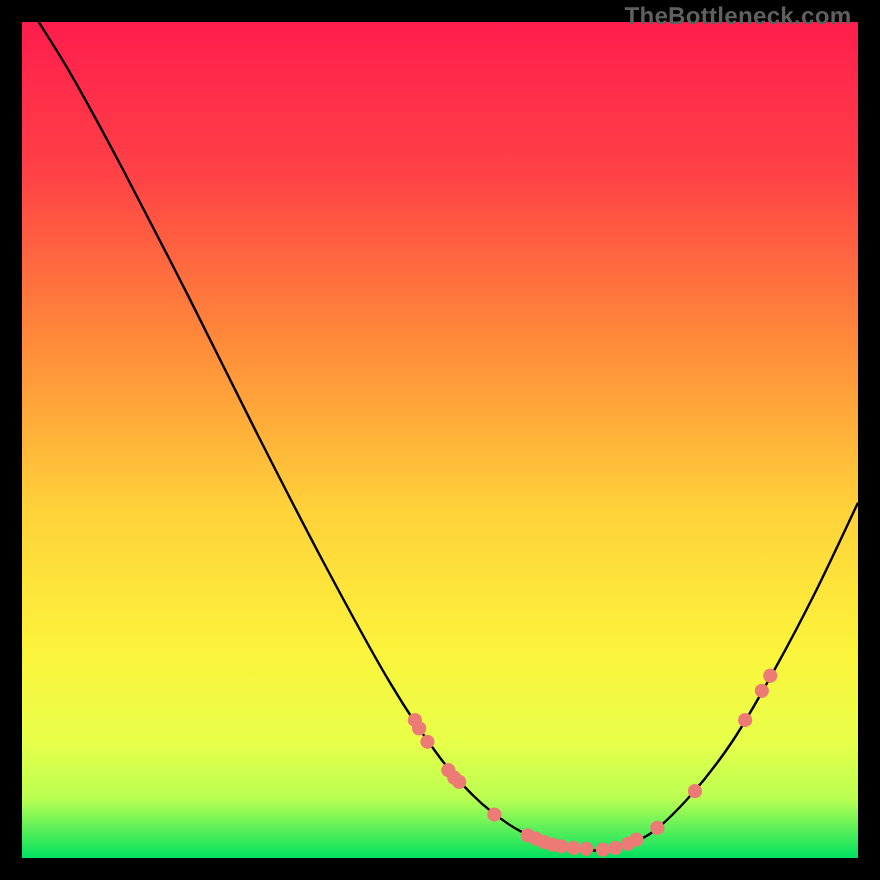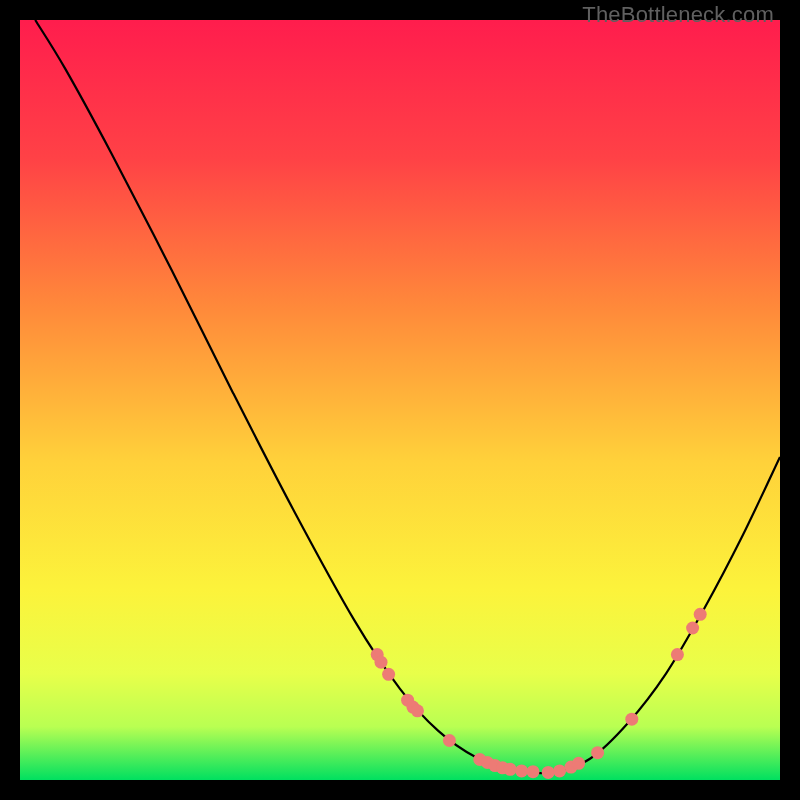--- a/index.html
+++ b/index.html
@@ -26,21 +26,21 @@
     top: 0;
     width: 760px;
     height: 760px;
   }
   .watermark {
     position: absolute;
     top: 2px;
     right: 26px;
     color: #606060;
     font-size: 22px;
-    font-weight: 400;
+    font-weight: 700;
     letter-spacing: 0.2px;
     user-select: none;
   }
   svg {
     position: absolute;
     left: 0;
     top: 0;
     width: 760px;
     height: 760px;
     overflow: visible;

